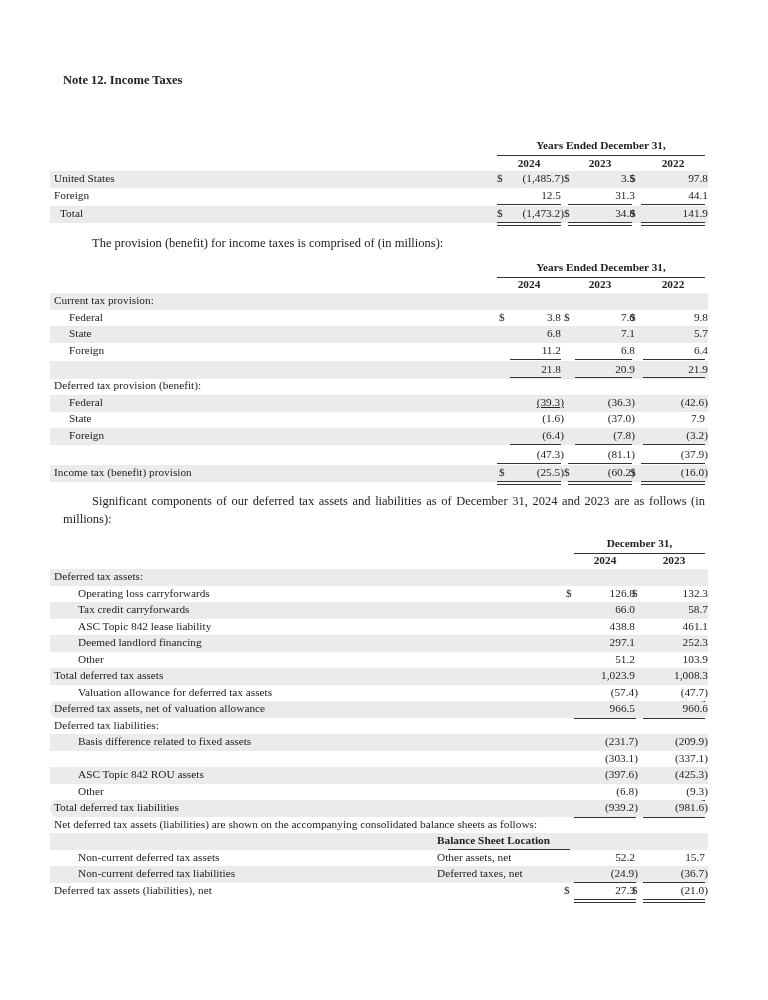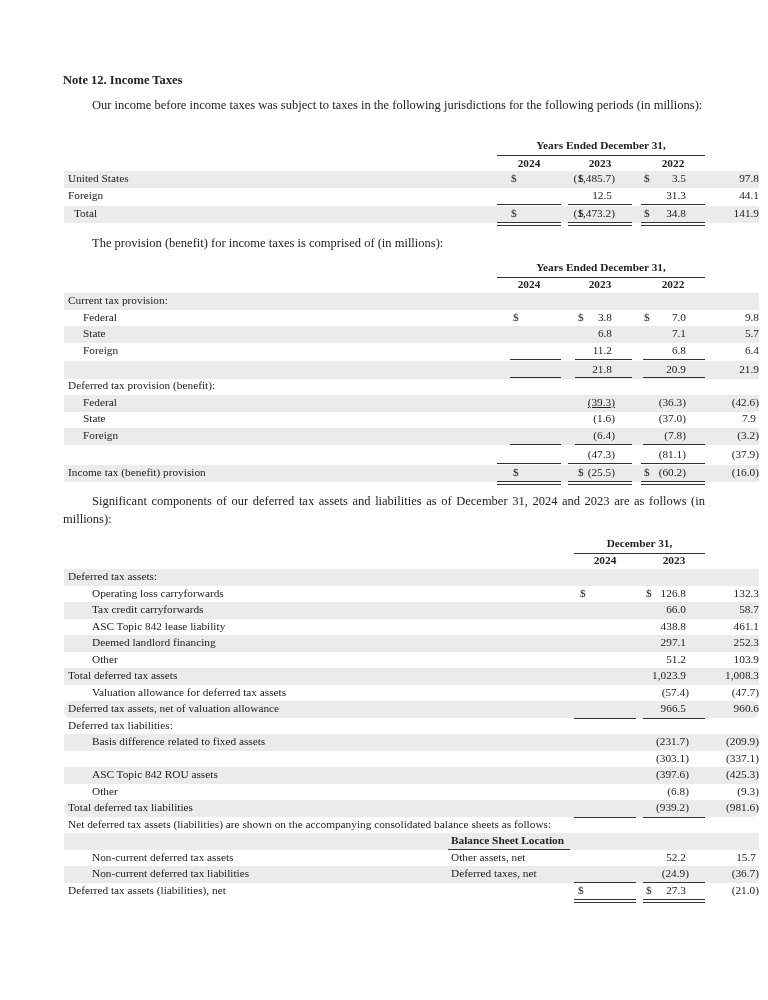--- a/index.html
+++ b/index.html
@@ -1,39 +1,38 @@
 <!DOCTYPE html>
 <html><head>
 <meta charset="utf-8">
 <style>
   html, body { margin:0; padding:0; background:#ffffff; }
   body { width:768px; height:1000px; position:relative; font-family:"Liberation Serif", serif; color:#222; font-size:11.3px; }
   .page { position:absolute; left:0; top:0; width:768px; height:1000px; }
   .abs { position:absolute; }
   .title { left:63px; top:73px; font-weight:bold; font-size:12.5px; }
   .para { left:63px; width:642px; font-size:12.5px; line-height:18px; text-align:justify; text-indent:29px; }
-  .row { position:absolute; left:64px; width:695px; height:16.5px; }
+  .row { position:absolute; left:50px; width:642px; height:16.5px;padding-left:16px; }
   .shade { background:#ebebeb; }
   .lbl { position:absolute; left:4px; top:1px; white-space:nowrap; }
   .ind1 { left:19px; }
   .ind2 { left:28px; }
   .num { position:absolute; top:1px; text-align:right; white-space:nowrap; }
   .dol { position:absolute; top:1px; }
   .hdr { position:absolute; font-weight:bold; text-align:center; white-space:nowrap; }
   .line { position:absolute; height:0; border-top:1.5px solid #333; }
   .dbl { position:absolute; height:2px; border-top:1.2px solid #333; border-bottom:1.2px solid #333; }
   .footer { left:0; width:768px; top:965px; text-align:center; font-size:12px; }
 </style>
 </head>
 <body>
 
 <div class="page">
 
   <div class="abs title">Note 12. Income Taxes</div>
-  <div class="abs para" style="top:96px;">Our income before income taxes was subject to taxes in the following jurisdictions for the following periods (in millions):</div>
 
   <div>
     <div class="hdr" style="left:497px; width:208px; top:139px;">Years Ended December 31,</div>
     <div class="line" style="left:497px; width:208px; top:155px;"></div>
     <div class="hdr" style="left:497px; width:64px; top:157px;">2024</div>
     <div class="hdr" style="left:568px; width:64px; top:157px;">2023</div>
     <div class="hdr" style="left:641px; width:64px; top:157px;">2022</div>
     <div class="line" style="left:510px; width:51px; top:171px;"></div>
     <div class="line" style="left:575px; width:57px; top:171px;"></div>
     <div class="line" style="left:643px; width:62px; top:171px;"></div>

